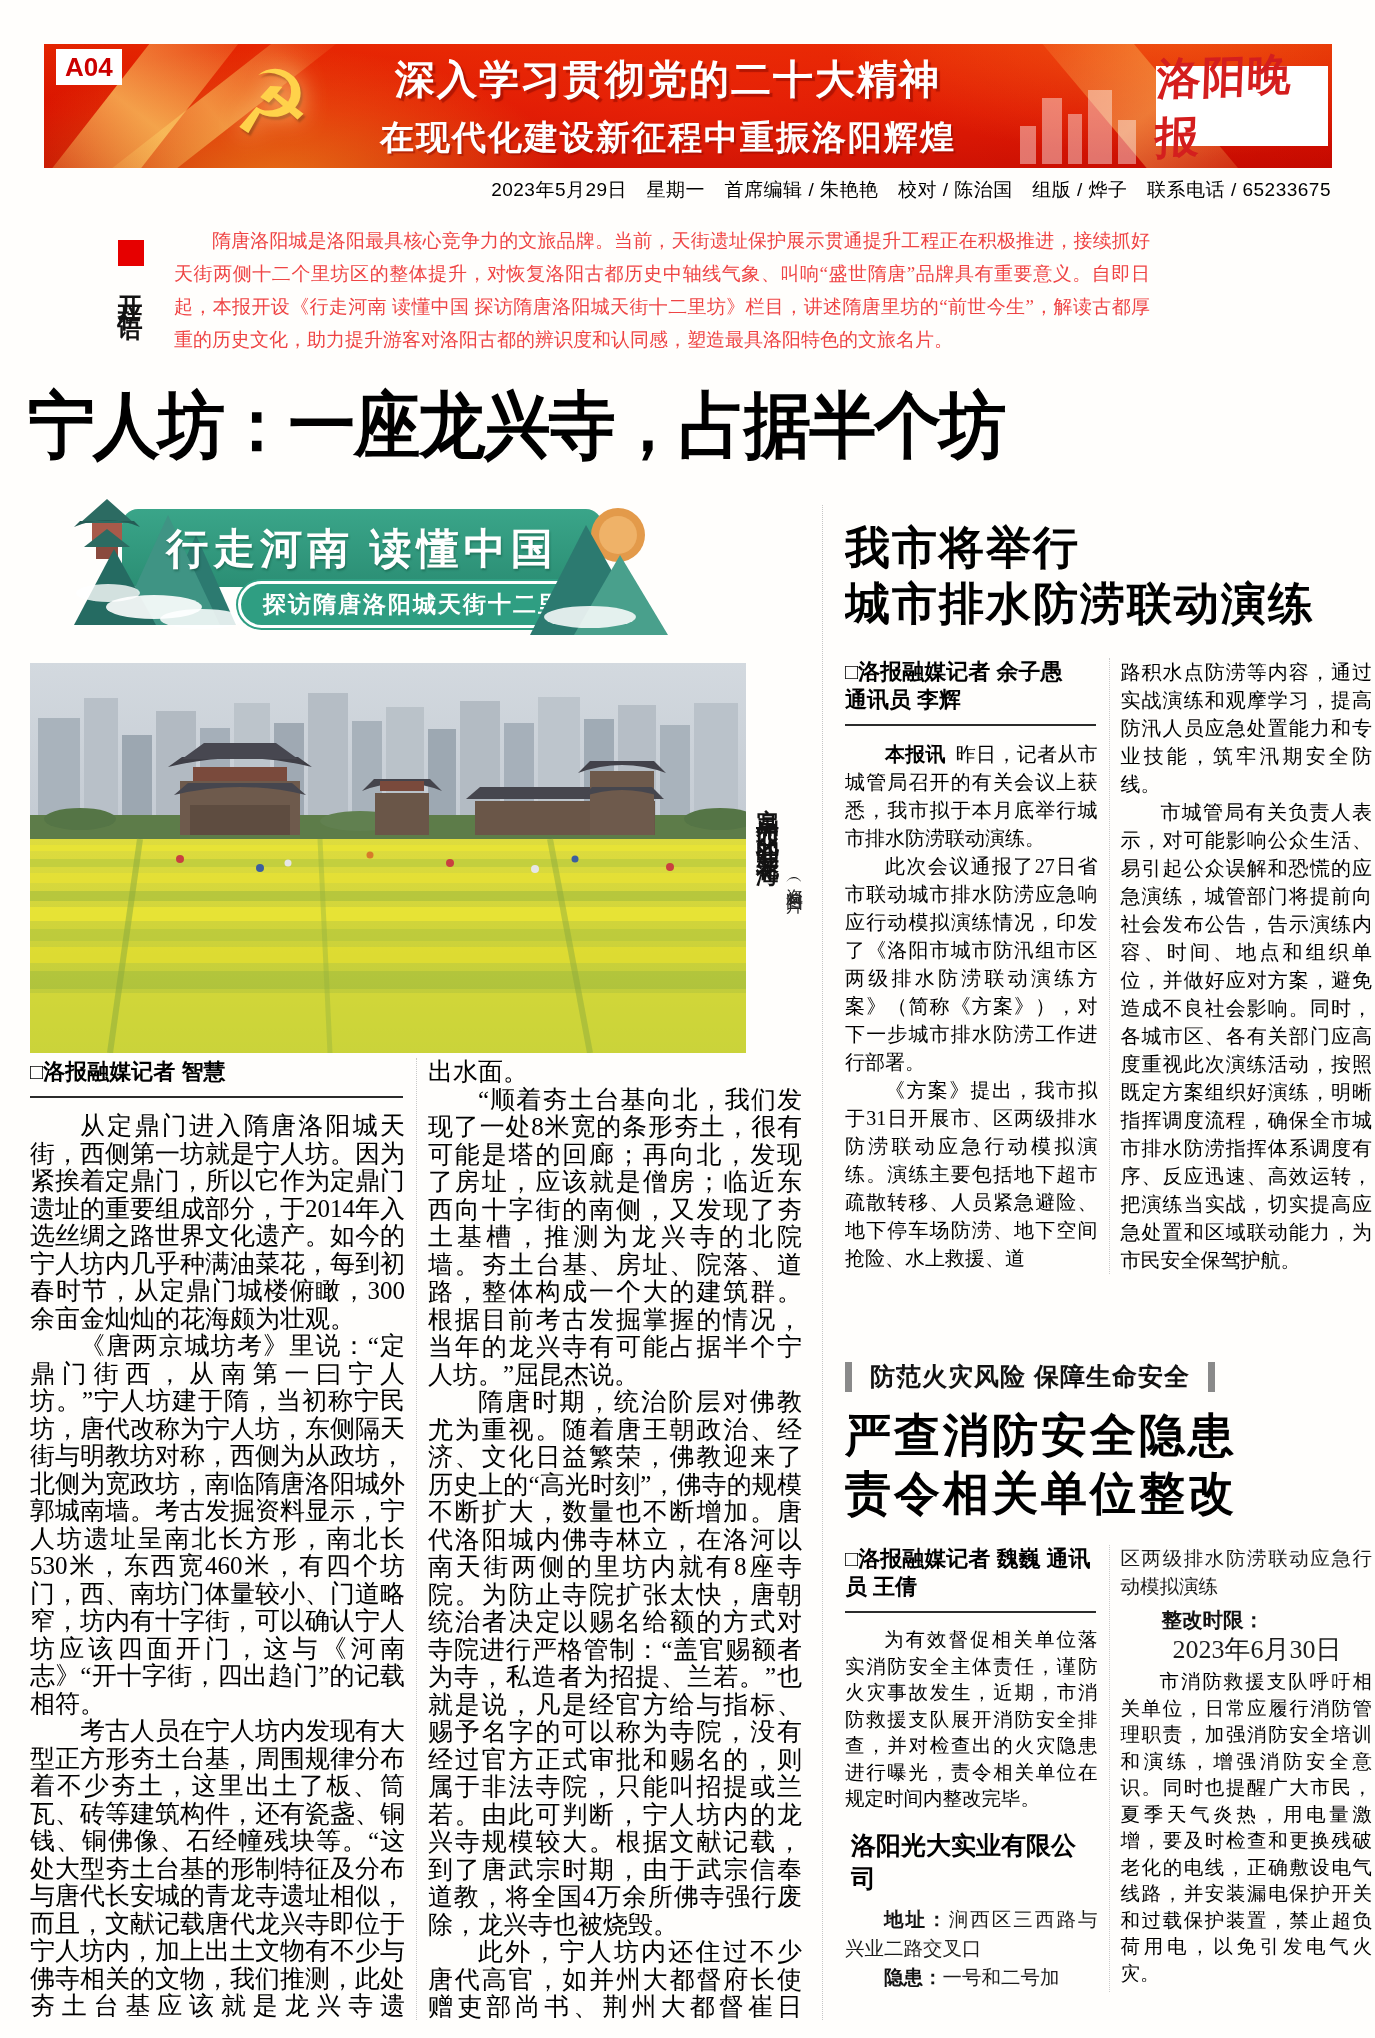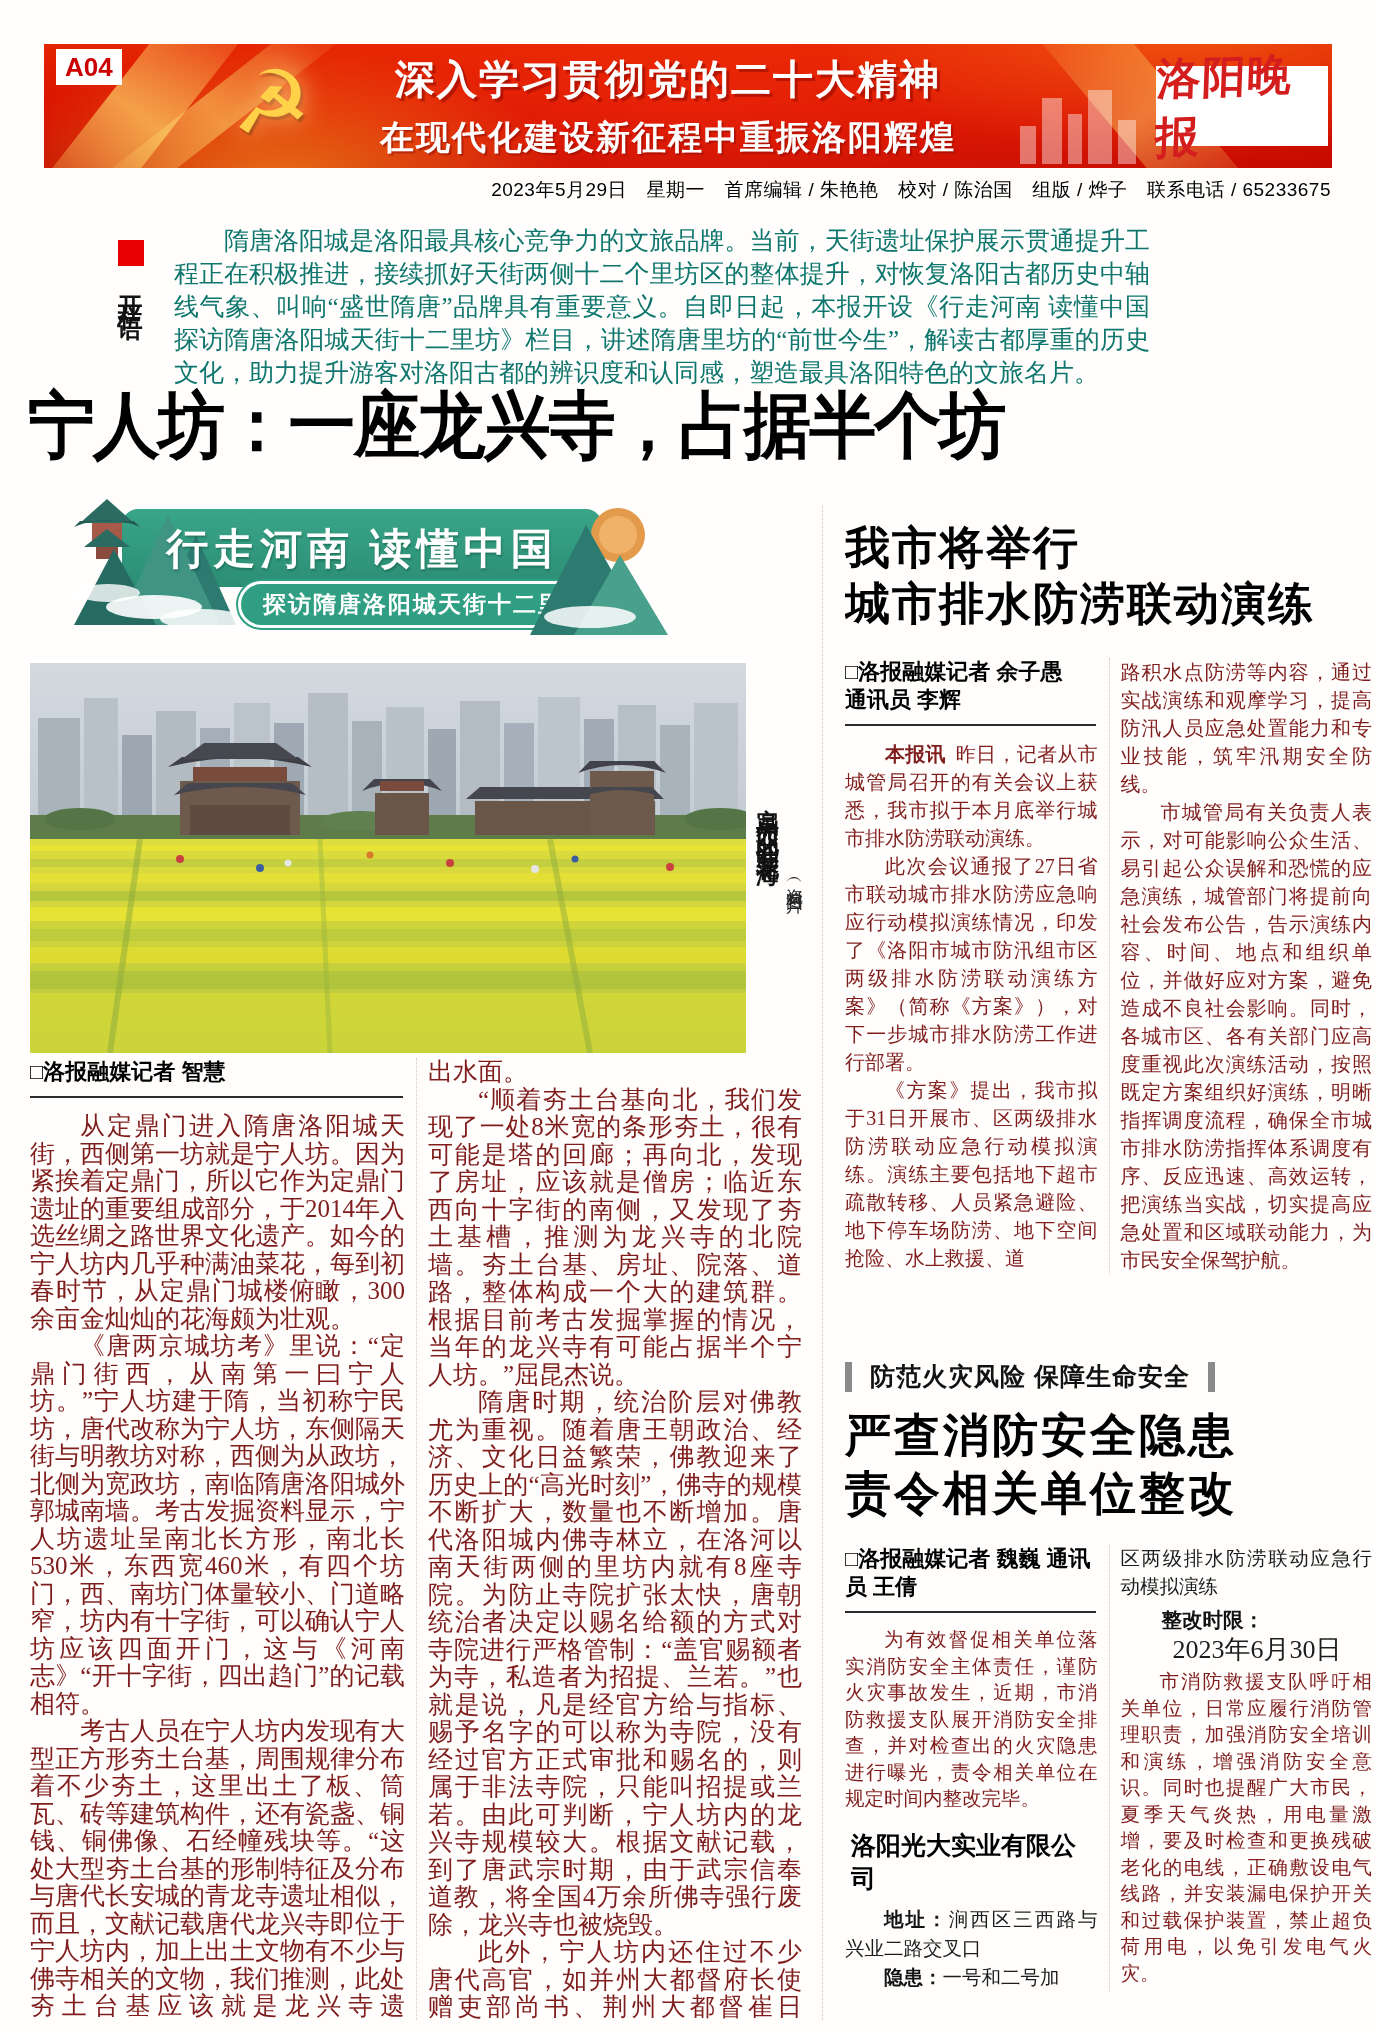--- a/index.html
+++ b/index.html
@@ -60,22 +60,22 @@
   .dateline {
     position:absolute; top:177px; right:44px; font-size:19px; letter-spacing:.5px; color:#000;
   }
 
   
   .intro { position:absolute; left:114px; top:224px; width:1040px; }
   .intro-label { position:absolute; left:2px; top:16px; width:30px; display:flex; flex-direction:column; align-items:center; }
   .red-sq { width:26px; height:26px; background:#e60000; margin-bottom:10px; }
   .intro-label-text { writing-mode:vertical-rl; font-weight:bold; font-size:25px; letter-spacing:10px; }
   .intro-text {
-    margin-left:60px; width:976px; font-size:25px; line-height:33px;
-    text-indent:2em; text-align:justify; color:#0f766e;
+    margin-left:60px; width:976px; font-size:19px; line-height:33px;
+    text-indent:2em; text-align:justify; color:#ef4444;
   }
 
   
   .main-headline {
     position:absolute; left:28px; top:378px; width:1060px;
     font-size:72px; font-weight:900; letter-spacing:-2px; white-space:nowrap;
     transform:scaleX(.93); transform-origin:left center; color:#000;
   }
 
   
@@ -98,21 +98,21 @@
   .sb-deco-right { position:absolute; right:-26px; top:-2px; }
 
   
   .h2line { font-weight:900; font-size:45px; line-height:56px; letter-spacing:2px; color:#000; }
   .byline { font-weight:bold; font-size:22px; line-height:28px; color:#000; }
   .rule { border-bottom:2px solid #2b2b2b; margin:10px 2px 14px 0; }
   .cols { display:flex; }
   .col { width:50%; }
   .col + .col { border-left:1px dotted #c8c8c8; padding-left:11px; }
   .col:first-child { padding-right:11px; }
-  .para { font-size:20px; line-height:28px; text-align:justify; text-indent:2em; color:#7f1d1d; }
+  .para { font-size:20px; line-height:28px; text-align:justify; text-indent:2em; color:#000000; }
   .para.noindent { text-indent:0; }
   .lead { margin-right:10px; }
 
   
   .article2 { position:absolute; left:845px; top:520px; width:527px; height:830px; overflow:hidden; }
   .article2 .cols { margin-top:26px; }
 
   
   .photo { position:absolute; left:30px; top:663px; width:716px; height:390px; overflow:hidden; background:#cdd3d9; }
   .photo-cap {

